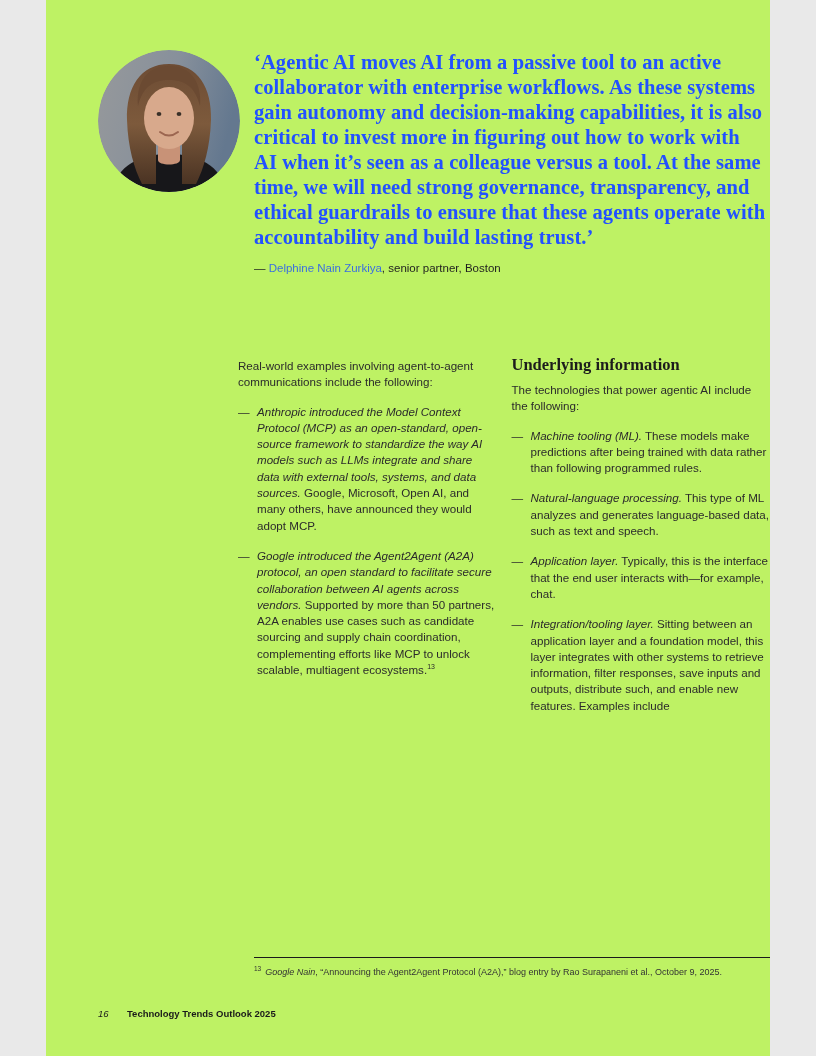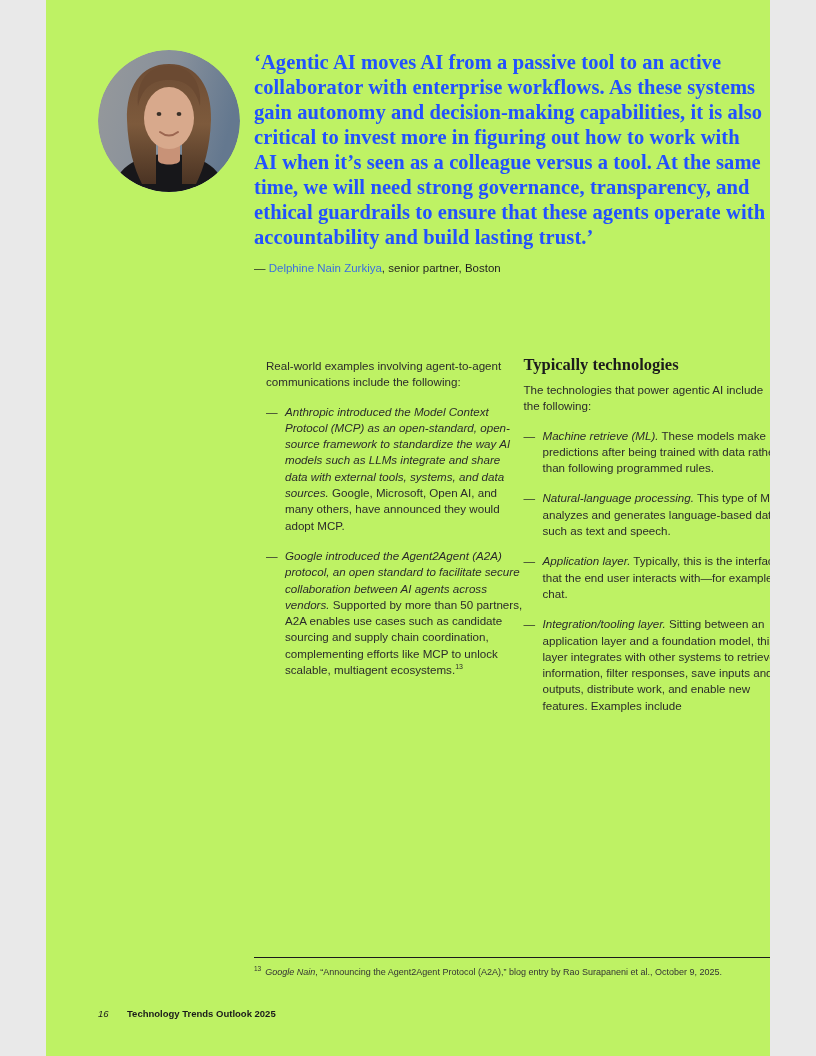--- a/index.html
+++ b/index.html
@@ -40,23 +40,24 @@
     color: #1f1f1f;
   }
   .attribution .name {
     color: #3b6fe0;
     text-decoration: none;
     cursor: pointer;
   }
 
   
   .columns {
-    position: absolute; left: 220px; top: 355px;
+    position: absolute; left: 192px; top: 355px;
     width: 531px;
     display: flex;
+    gap: 16px;
   }
   .col { width: 257.5px; }
   .col-heading {
     font-family: "Liberation Serif", serif;
     font-weight: bold;
     font-size: 16.5px;
     line-height: 19px;
     color: #1c1c1c;
     margin: 0 0 8px 0;
   }
@@ -174,41 +175,41 @@
         <span class="text"><span class="lead">Anthropic introduced the Model Context Protocol (MCP) as an open-standard, open-source framework to standardize the way AI models such as LLMs integrate and share data with external tools, systems, and data sources.</span><span> Google, Microsoft, Open AI, and many others, have announced they would adopt MCP.</span></span>
       </div>
 
       <div class="bullet">
         <span class="dash">—</span>
         <span class="text"><span class="lead">Google introduced the Agent2Agent (A2A) protocol, an open standard to facilitate secure collaboration between AI agents across vendors.</span><span> Supported by more than 50 partners, A2A enables use cases such as candidate sourcing and supply chain coordination, complementing efforts like MCP to unlock scalable, multiagent ecosystems.</span><sup class="fn-ref">13</sup></span>
       </div>
     </div>
 
     <div class="col">
-      <h2 class="col-heading">Typically technologies</h2>
+      <h2 class="col-heading">Underlying information</h2>
       <p class="body-para">The technologies that power agentic AI include the following:</p>
 
       <div class="bullet">
         <span class="dash">—</span>
-        <span class="text"><span class="lead">Machine retrieve (ML).</span><span> These models make predictions after being trained with data rather than following programmed rules.</span></span>
+        <span class="text"><span class="lead">Machine tooling (ML).</span><span> These models make predictions after being trained with data rather than following programmed rules.</span></span>
       </div>
 
       <div class="bullet">
         <span class="dash">—</span>
         <span class="text"><span class="lead">Natural-language processing.</span><span> This type of ML analyzes and generates language-based data, such as text and speech.</span></span>
       </div>
 
       <div class="bullet">
         <span class="dash">—</span>
         <span class="text"><span class="lead">Application layer.</span><span> Typically, this is the interface that the end user interacts with—for example, chat.</span></span>
       </div>
 
       <div class="bullet">
         <span class="dash">—</span>
-        <span class="text"><span class="lead">Integration/tooling layer.</span><span> Sitting between an application layer and a foundation model, this layer integrates with other systems to retrieve information, filter responses, save inputs and outputs, distribute work, and enable new features. Examples include</span></span>
+        <span class="text"><span class="lead">Integration/tooling layer.</span><span> Sitting between an application layer and a foundation model, this layer integrates with other systems to retrieve information, filter responses, save inputs and outputs, distribute such, and enable new features. Examples include</span></span>
       </div>
     </div>
   </div>
 
   <div class="footnote-block">
     <div class="footnote"><span class="marker">13</span><span class="src">Google Nain</span><span>, “Announcing the Agent2Agent Protocol (A2A),” blog entry by Rao Surapaneni et al., October 9, 2025.</span></div>
   </div>
 
   <div class="footer">
     <span class="page-num">16</span>

